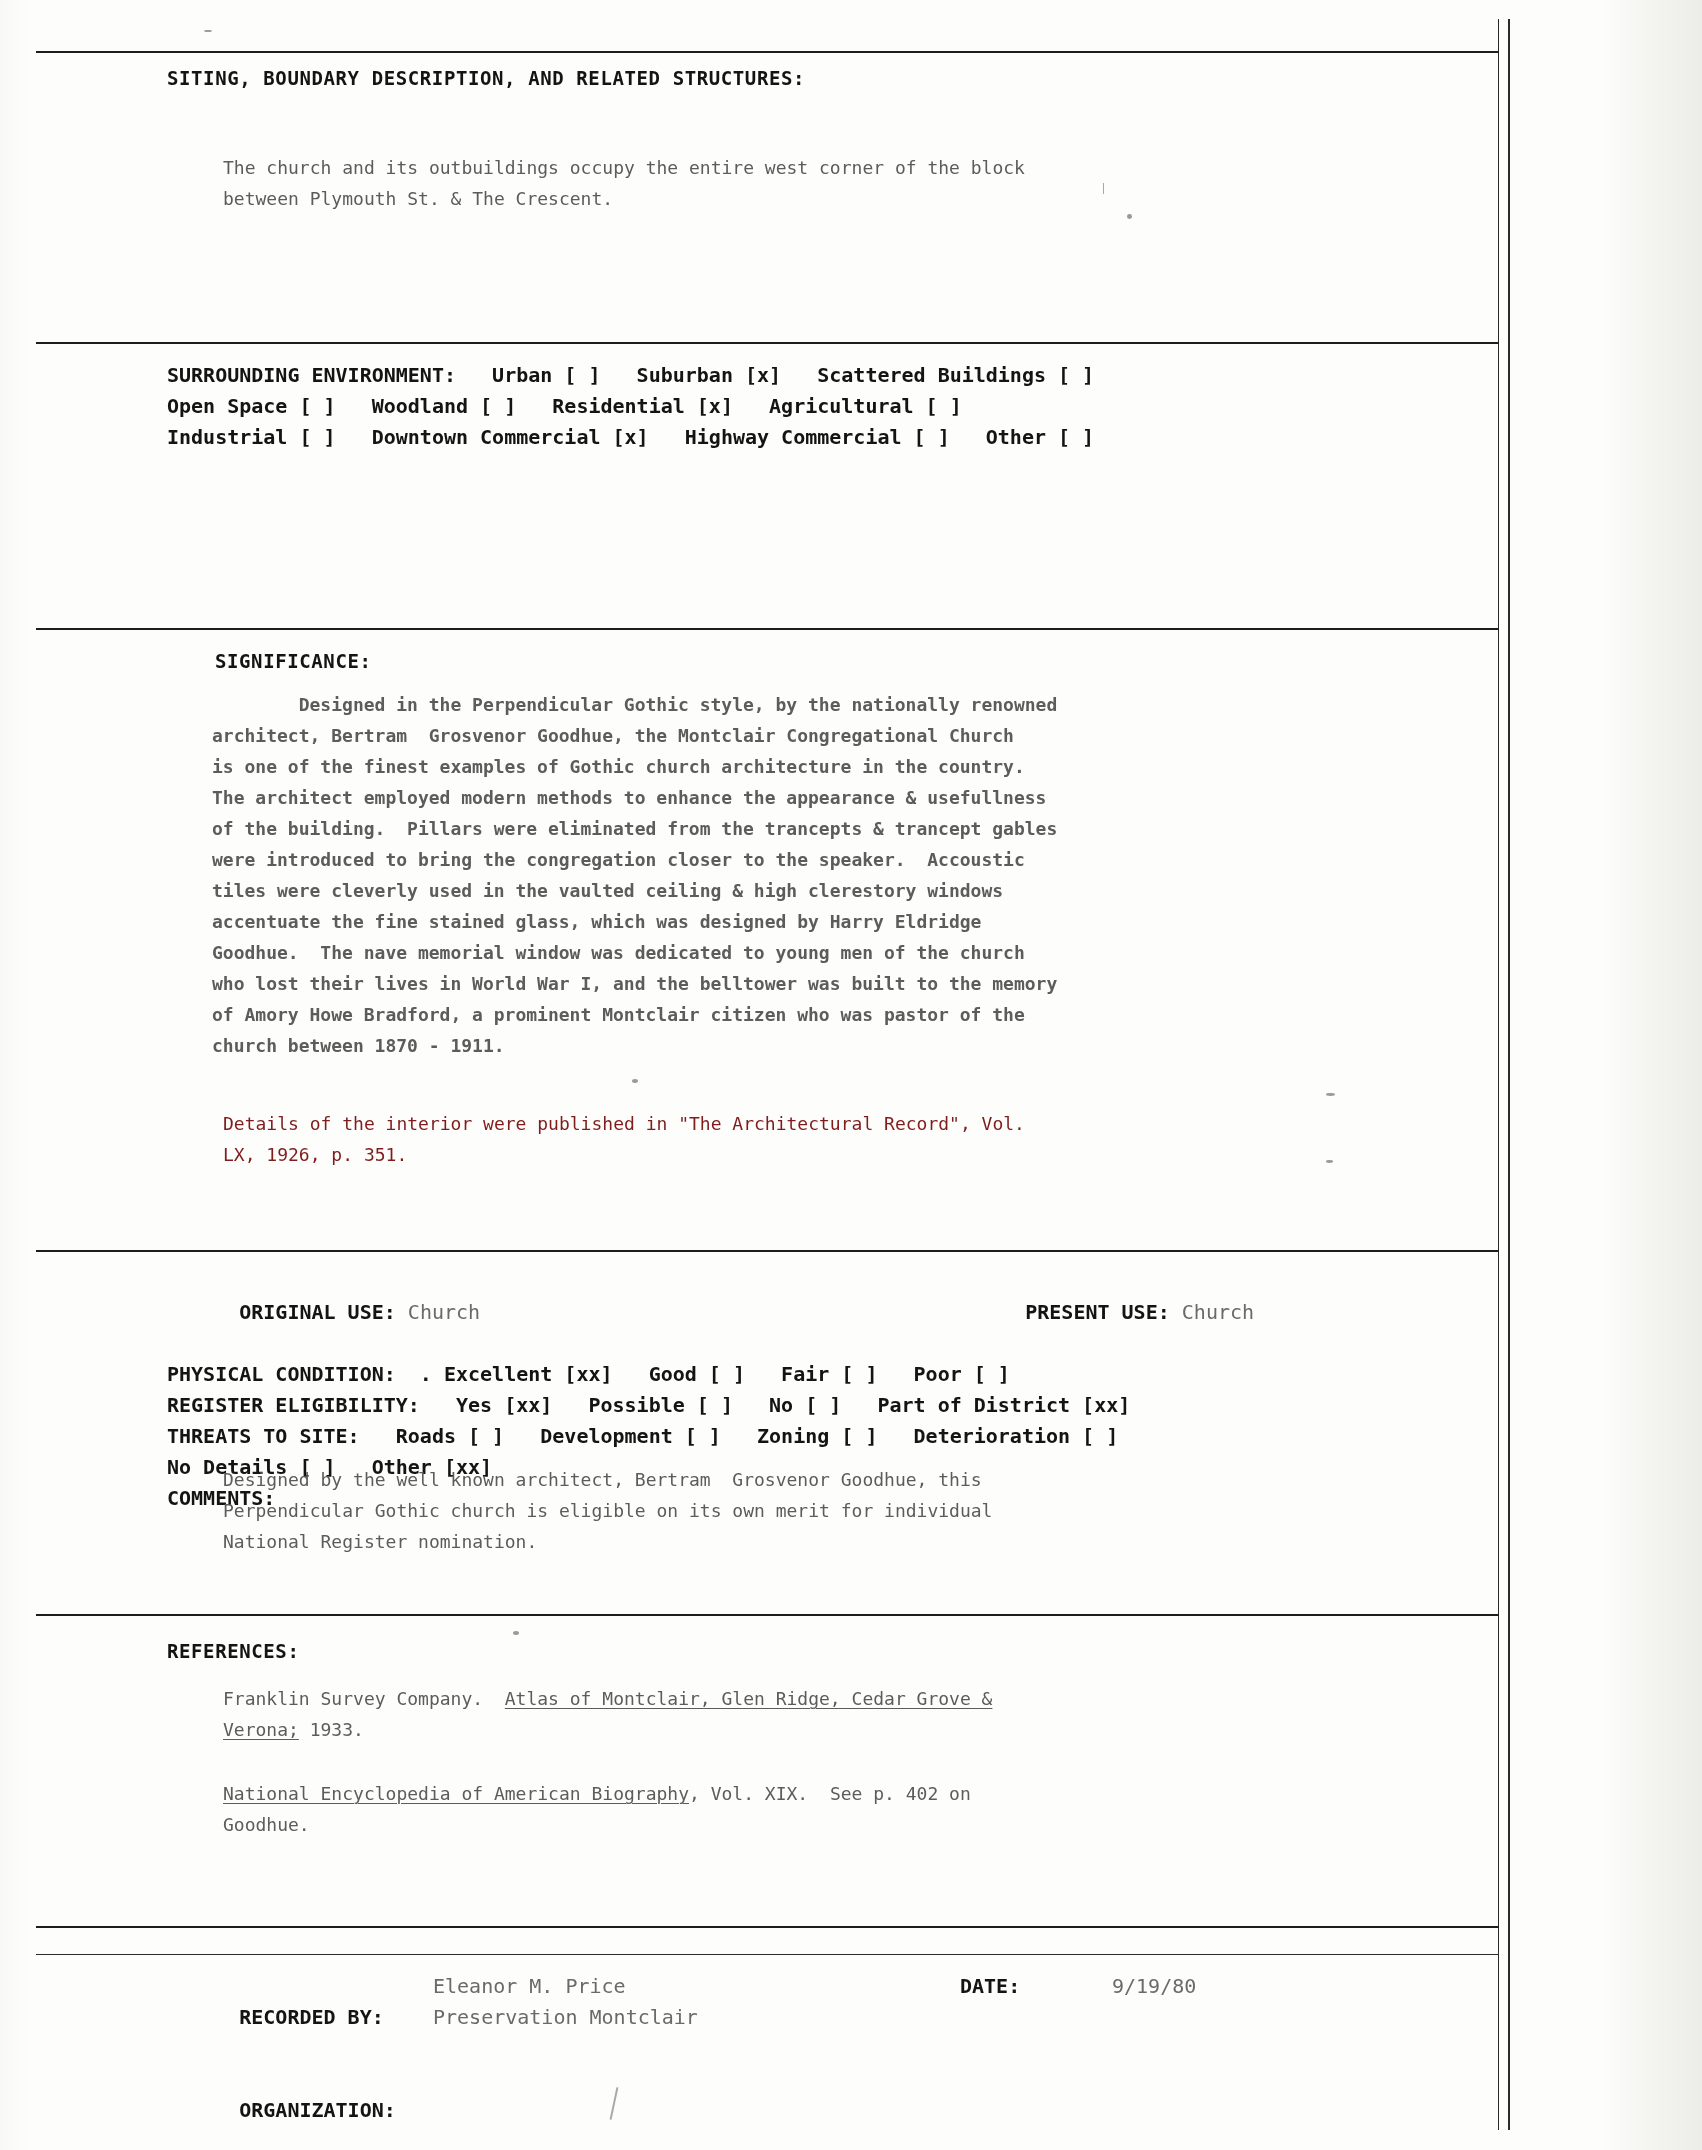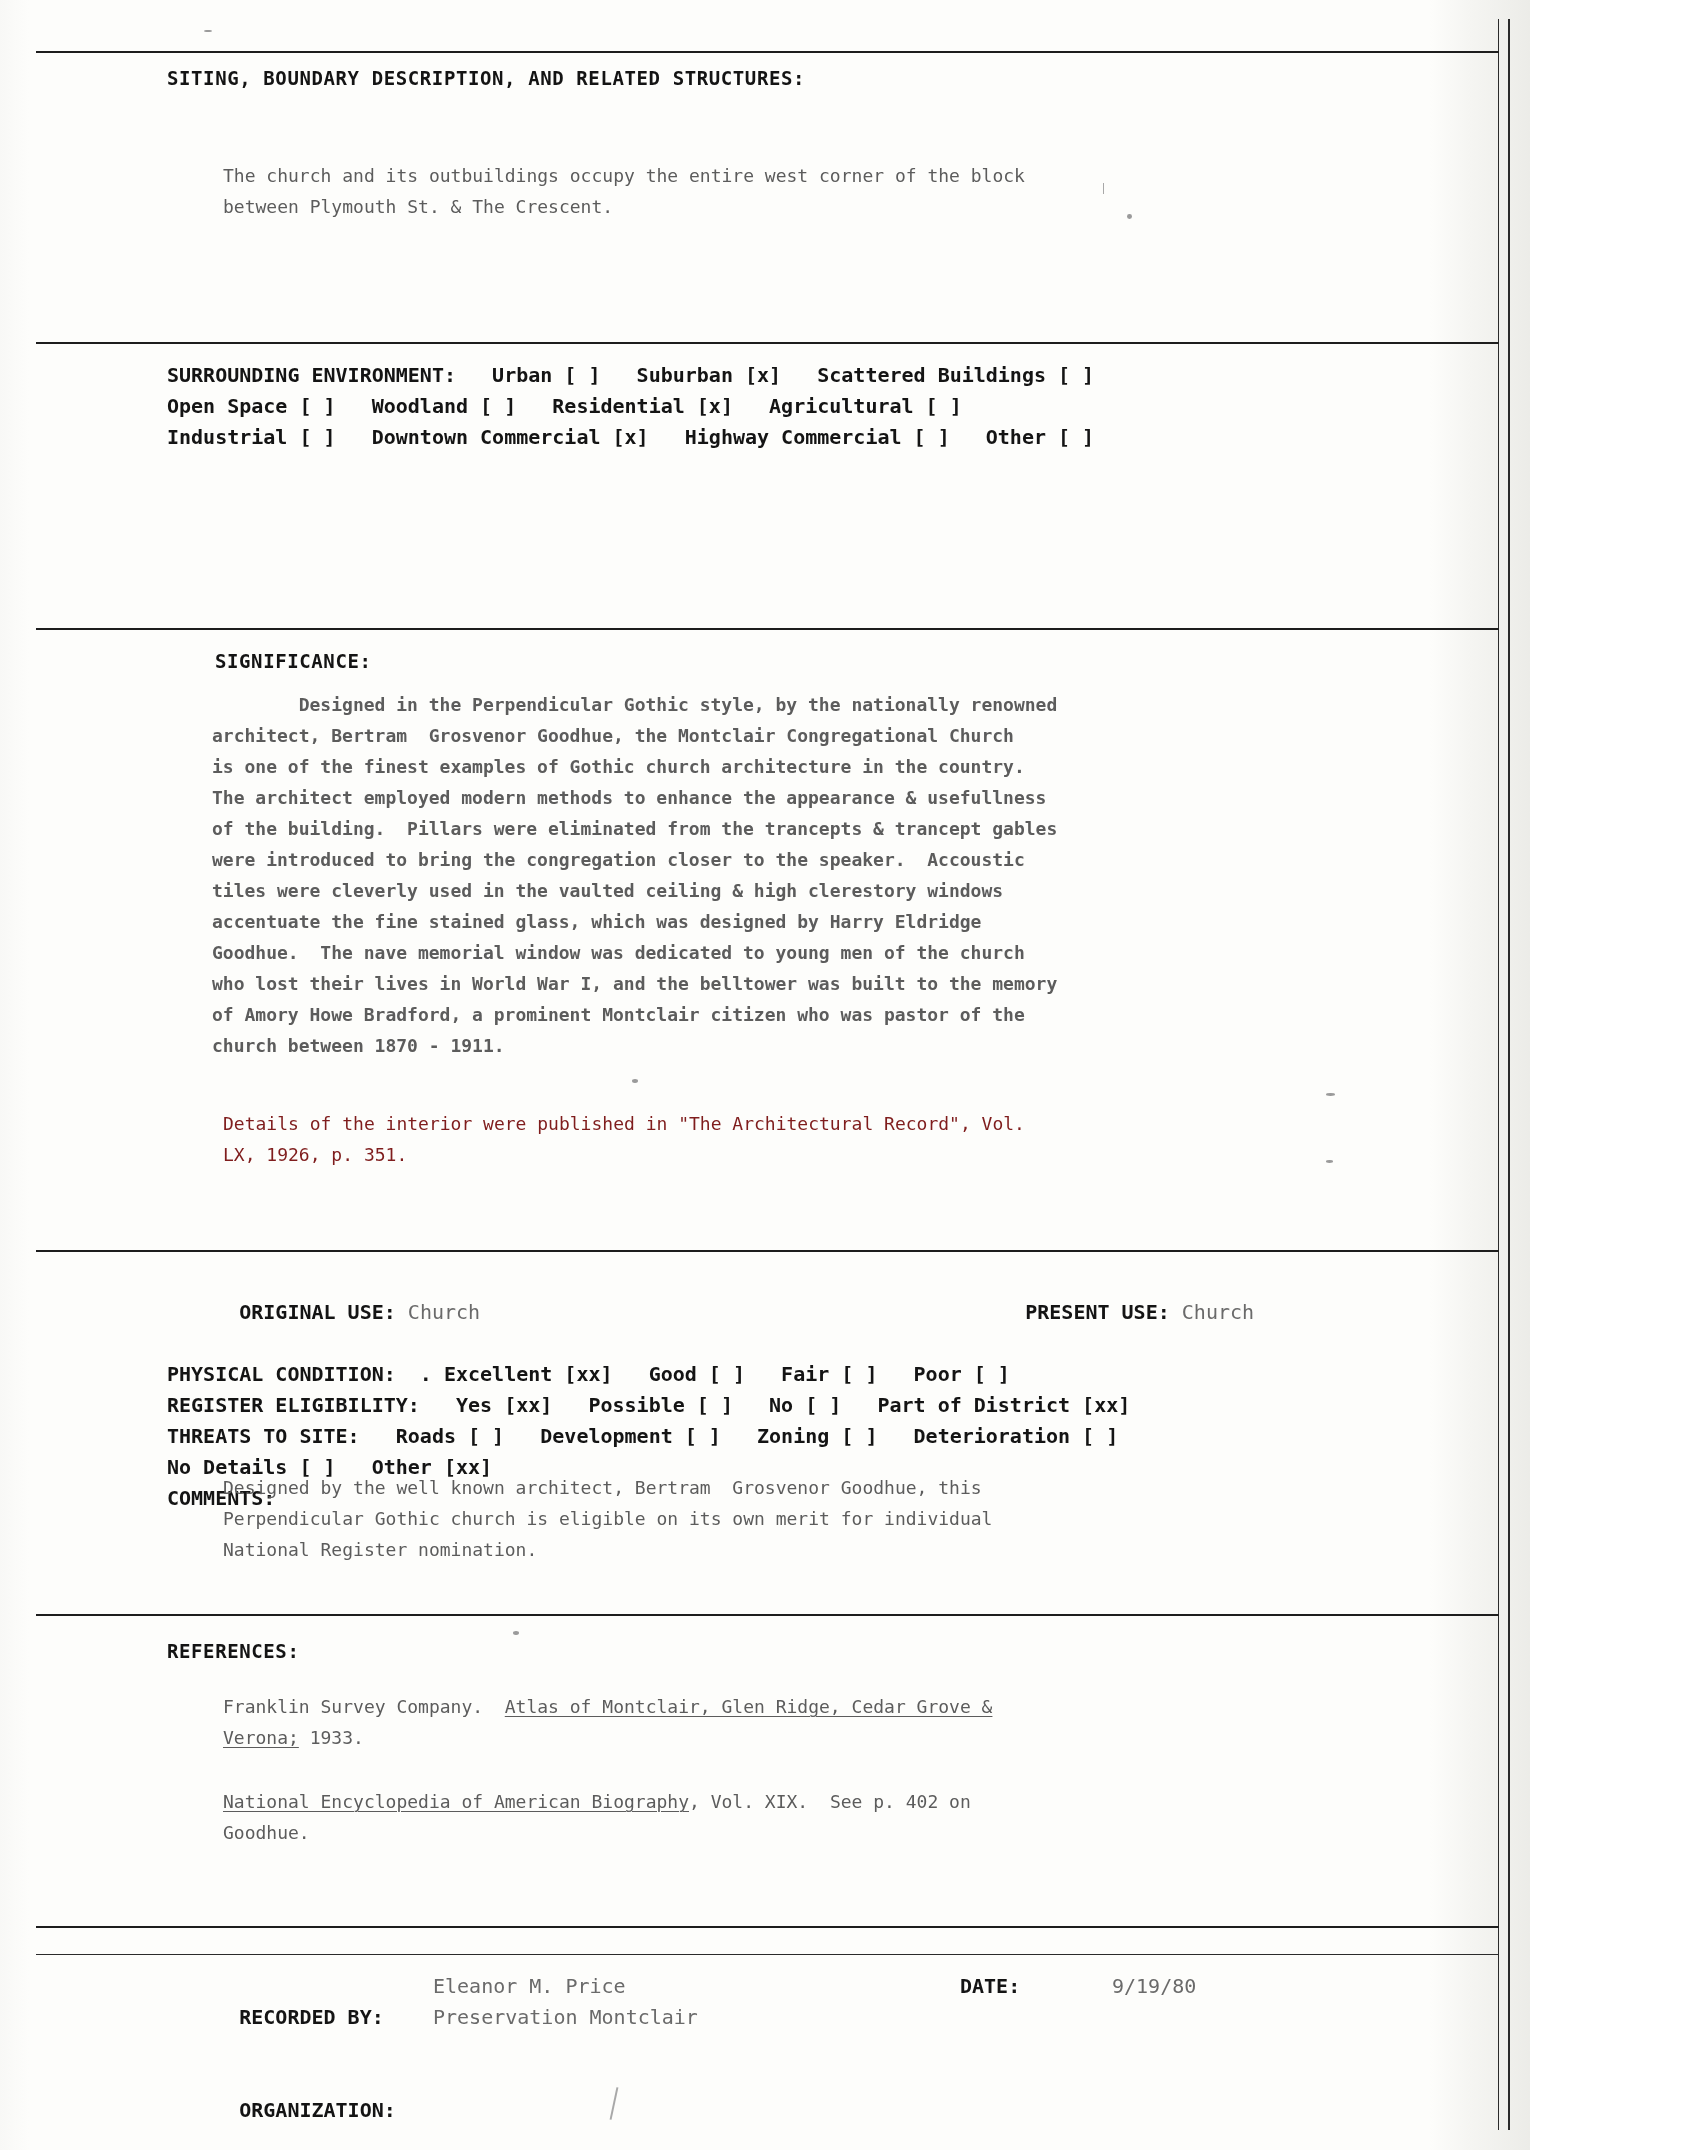--- a/index.html
+++ b/index.html
@@ -13,21 +13,21 @@
     position: relative;
     font-family: "DejaVu Sans Mono", monospace;
     color: #111111;
     overflow: hidden;
   }
 
   
   .sheet {
     position: absolute;
     left: 0; top: 0;
-    width: 1530px;
+    width: 1702px;
     height: 2151px;
     background: #fdfdfb;
   }
 
   
   .scan-edge-right {
     position: absolute;
     top: 0;
     right: 0;
     width: 100px;
@@ -93,21 +93,20 @@
     color: #141414;
     font-weight: 700;
     white-space: pre;
   }
   .form-line .light {
     color: #6a6a6a;
     font-weight: 400;
   }
   .indent {
     margin-left: 56px;
-    margin-top: 8px;
   }
   .u {
     text-decoration: underline;
     text-decoration-thickness: 1px;
     text-underline-offset: 3.3px;
   }
 
   
   .speck {
     position: absolute;

